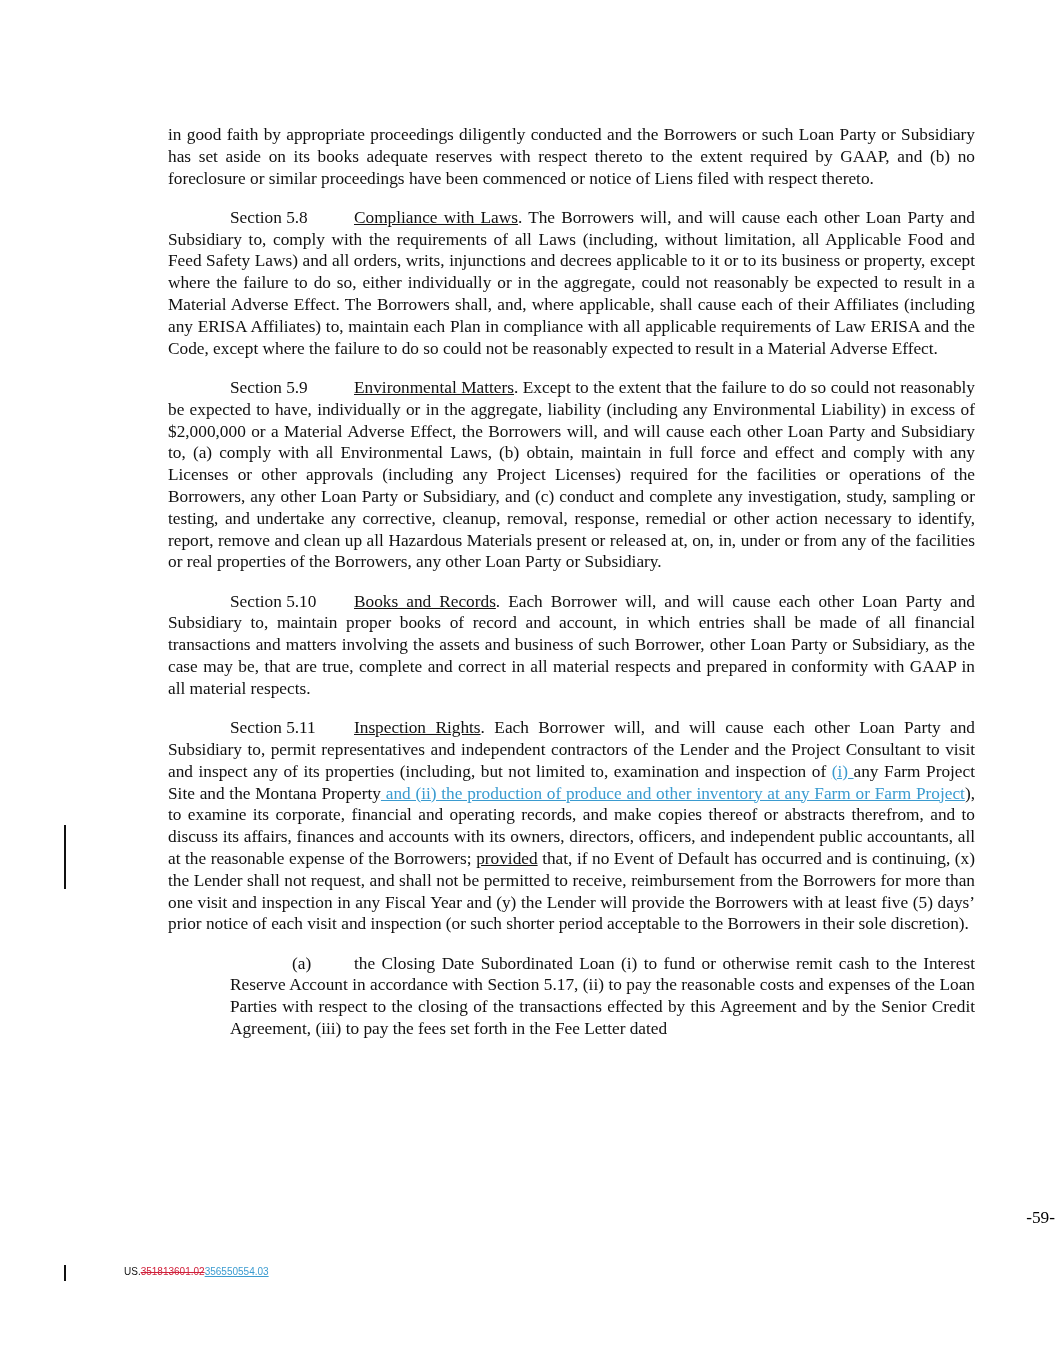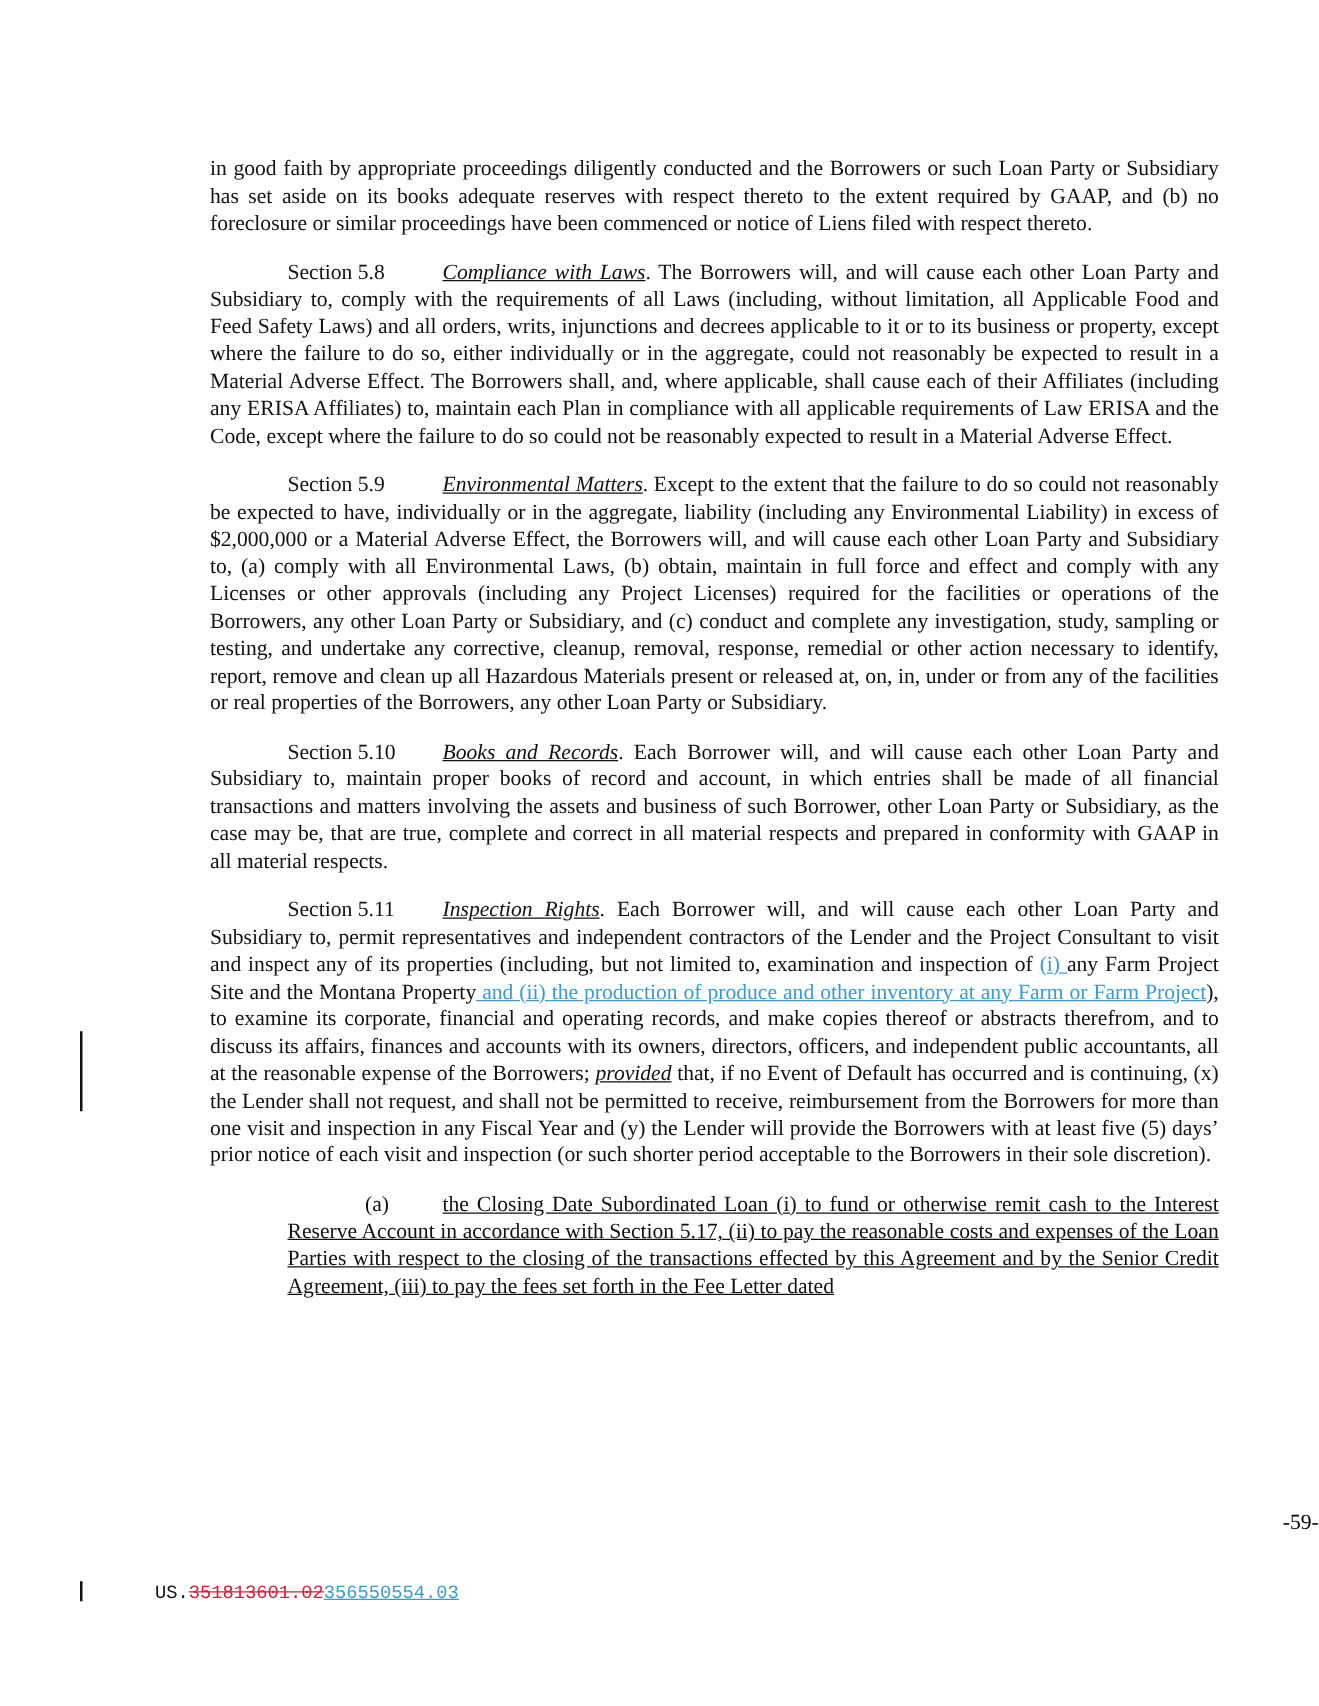--- a/index.html
+++ b/index.html
@@ -4,33 +4,33 @@
 <style>
   html, body { margin: 0; padding: 0; background: #ffffff; }
   body { width: 1055px; height: 1365px; position: relative; overflow: hidden; }
   .page {
     position: absolute; left: 124px; top: 124px; width: 807px;
     font-family: "Liberation Serif", serif; font-size: 17.3px; line-height: 21.8px;
     color: #111111; text-align: justify; margin-left: 44px;
   }
   .para { margin: 0 0 17.5px 0; }
   .sec-no { display: inline-block; margin-left: 62px; width: 124px; }
-  .u { text-decoration: underline; font-style: italic; }
+  .u { text-decoration: underline; }
   .ins { color: #3a9bd0; text-decoration: underline; }
   .del { color: #d0203a; text-decoration: line-through; }
-  .sub { margin-left: 62px; text-decoration: underline; }
+  .sub { margin-left: 62px; }
   .sub-label { display: inline-block; margin-left: 62px; width: 62px; }
   .change-bar { position: absolute; left: 64px; width: 1.5px; background: #111111; }
   .footer-page {
     position: absolute; left: 0; width: 1055px; top: 1208px; text-align: right;
     font-family: "Liberation Serif", serif; font-size: 17.3px; color: #000000;
   }
   .footer-id {
     position: absolute; left: 124px; top: 1266px;
-    font-family: Liberation Mono, monospace; font-size: 15px; color: #111111;
+    font-family: Liberation Sans, sans-serif; font-size: 10px; color: #111111;
   }
 </style>
 </head>
 <body>
 
 <div class="page">
   <p class="para">in good faith by appropriate proceedings diligently conducted and the Borrowers or such Loan Party or Subsidiary has set aside on its books adequate reserves with respect thereto to the extent required by GAAP, and (b) no foreclosure or similar proceedings have been commenced or notice of Liens filed with respect thereto.</p>
 
   <p class="para">
     <span class="sec-no">Section 5.8</span><span class="u">Compliance with Laws</span><span>.  The Borrowers will, and will cause each other Loan Party and Subsidiary to, comply with the requirements of all Laws (including, without limitation, all Applicable Food and Feed Safety Laws) and all orders, writs, injunctions and decrees applicable to it or to its business or property, except where the failure to do so, either individually or in the aggregate, could not reasonably be expected to result in a Material Adverse Effect.  The Borrowers shall, and, where applicable, shall cause each of their Affiliates (including any ERISA Affiliates) to, maintain each Plan in compliance with all applicable requirements of Law ERISA and the Code, except where the failure to do so could not be reasonably expected to result in a Material Adverse Effect.</span>

